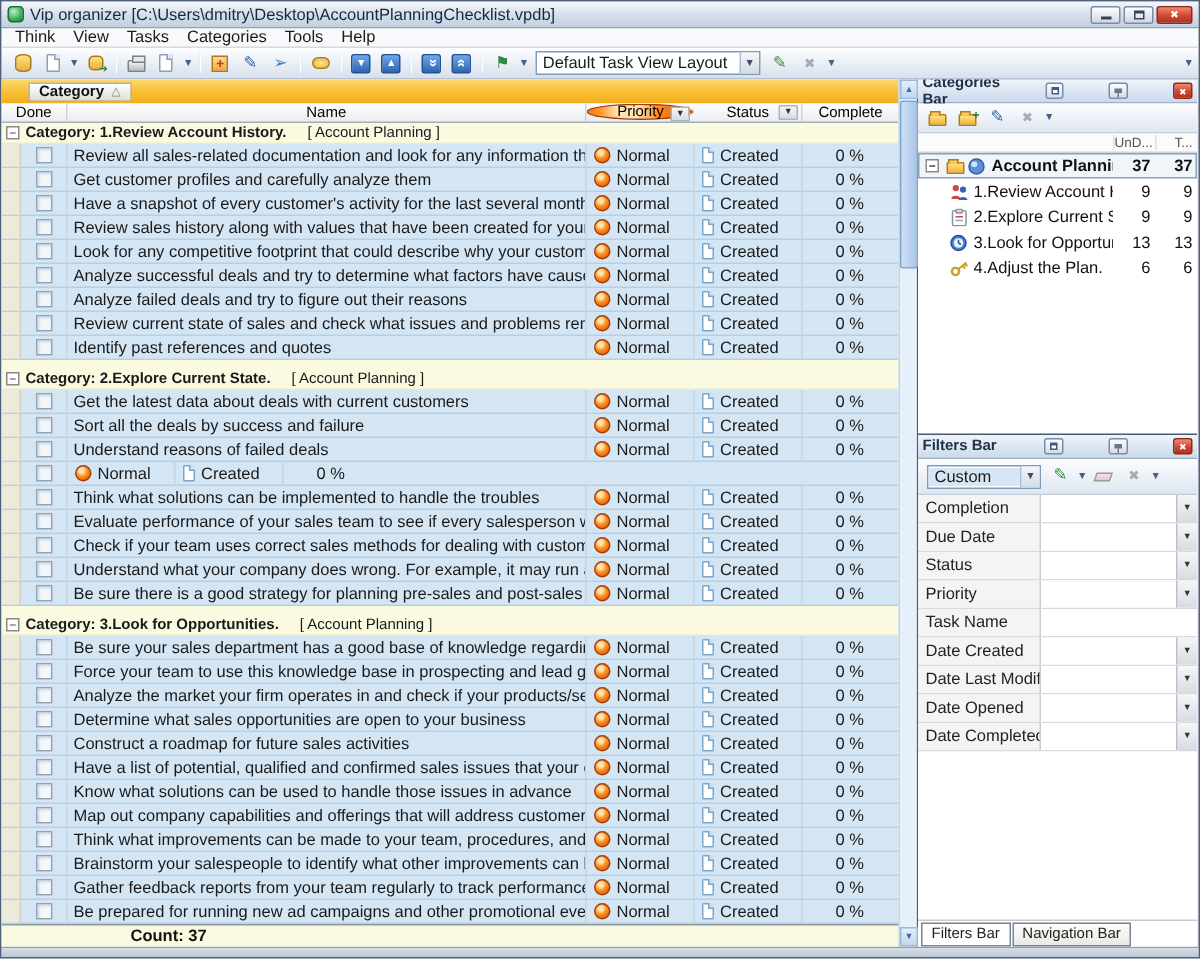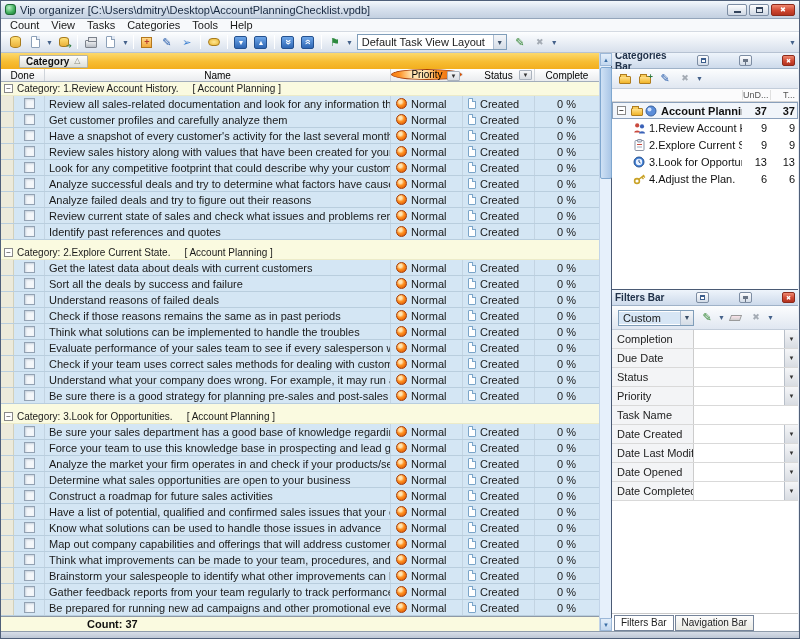--- a/index.html
+++ b/index.html
@@ -55,21 +55,21 @@
   .cat-btn { height:13px; background:linear-gradient(#fefefe,#dddfd8); border:1px solid #b4b4a6; border-radius:1px; display:flex; align-items:center; padding:0 6px; gap:5px; }
   .cat-btn b { font-size:10px; color:#111; }
   .sort-tri { font-size:8px; color:#8b8b7c; line-height:8px; }
   .colhead { height:13px; display:flex; background:linear-gradient(#ffffff,#eaecef); border-bottom:1px solid #a2adba; }
   .colhead .hc { font-size:10px; font-weight:normal; color:#000; text-align:center; border-right:1px solid #cfd4da; display:flex; align-items:center; justify-content:center; position:relative; }
   .hc.done{width:44px;} .hc.name{width:346px;} .hc.prio{width:72px;} .hc.stat{width:72px;} .hc.comp{width:64px;border-right:none;}
   .hfilter { position:absolute; right:2px; top:1px; width:13px; height:10px; background:linear-gradient(#f5f6f8,#d8dce2); border:1px solid #aab2bd; border-radius:1px; font-size:6px; color:#333; display:flex; align-items:center; justify-content:center; }
   .rows { height:534px; overflow:hidden; background:#fafae0; }
   .catrow { height:14px; background:#fafae0; display:flex; align-items:center; font-size:10px; color:#1a1a1a; border-bottom:1px solid #ecebc9; }
   .expbox { width:9px; height:9px; background:#fff; border:1px solid #898989; margin:0 4px 0 3px; font-size:8px; line-height:7px; text-align:center; color:#333; flex:none; }
-  .cattitle { font-weight:normal; white-space:nowrap;text-align:right; }
+  .cattitle { font-weight:bold; white-space:nowrap;text-align:right; }
   .cattag { margin-left:14px; white-space:nowrap; }
   .trow { height:16px; display:flex; background:#d4e6f4; border-bottom:1px solid #b9cede; }
   .ind { width:13px; background:#eceadb; border-right:1px solid #d3d0ba; flex:none; }
   .c { border-right:1px solid #c3d4e2; display:flex; align-items:center; overflow:hidden; }
   .c.done { width:31px; justify-content:center; }
   .c.name { width:346px; font-size:11px; color:#1a1a1a; padding-left:4px; white-space:nowrap; }
   .c.prioc { width:72px; padding-left:5px; gap:4px; font-size:11px; color:#1a1a1a; }
   .c.statc { width:72px; padding-left:5px; gap:4px; font-size:11px; color:#1a1a1a; }
   .c.comp { width:63px; justify-content:center; font-size:11px; color:#1a1a1a; border-right:none; }
   .cb { width:11px; height:11px; background:#f4f7fa; border:1px solid #93a2b3; box-shadow:inset 1px 1px 2px #c8d2dd; }
@@ -137,21 +137,21 @@
       <span class="wbtn">
           <span class="maxglyph"></span>
         </span>
       <span class="wbtn close">
           <span>✖</span>
         </span>
     </span>
   </div>
 
   <div class="menubar" id="menubar">
-      <span class="menu-item">Count</span>
+      <span class="menu-item">Think</span>
       <span class="menu-item">View</span>
       <span class="menu-item">Tasks</span>
       <span class="menu-item">Categories</span>
       <span class="menu-item">Tools</span>
       <span class="menu-item">Help</span>
     </div>
 
   <div class="toolbar">
     <span class="tbtn">
         <span class="i-db"></span>
@@ -449,21 +449,20 @@
                 <span class="doc"></span>
                 <span>Created</span>
               </span>
    <span class="c comp">0 %</span>
  </div>
  <div class="trow">
    <span class="ind"></span>
    <span class="c done">
                 <span class="cb"></span>
               </span>
-   <span class="c name">Check if those reasons remains the same as in past periods</span>
    <span class="c prioc">
                 <span class="prio"></span>
                 <span>Normal</span>
               </span>
    <span class="c statc">
                 <span class="doc"></span>
                 <span>Created</span>
               </span>
    <span class="c comp">0 %</span>
  </div>

